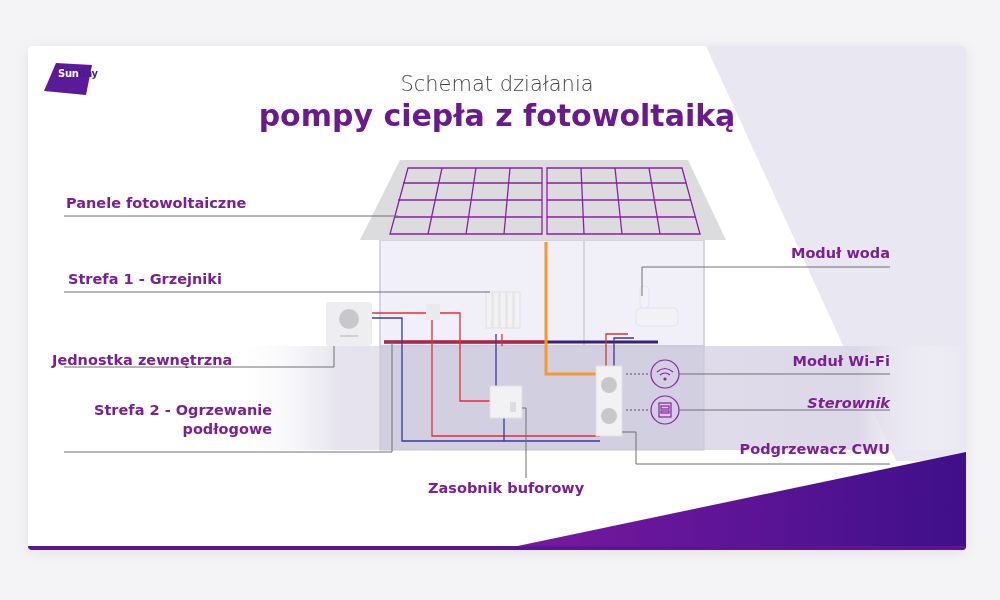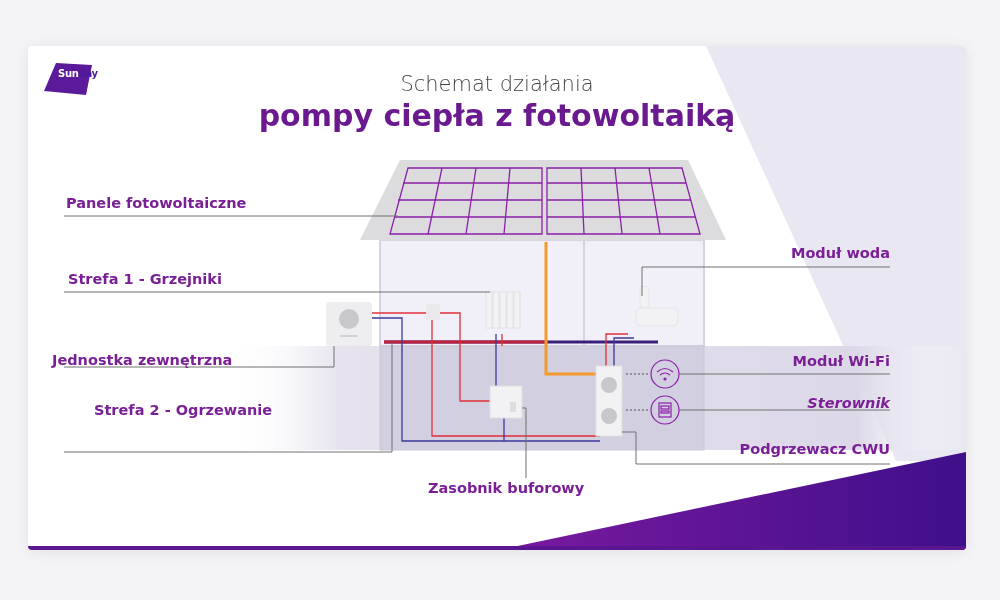--- a/index.html
+++ b/index.html
@@ -146,19 +146,20 @@
   </div>
 
   <div class="title1">Schemat działania</div>
   <div class="title2">pompy ciepła z fotowoltaiką</div>
 
   <div class="lbl" style="left:38px;top:148px;">Panele fotowoltaiczne</div>
   <div class="lbl" style="left:40px;top:224px;">Strefa 1 - Grzejniki</div>
   <div class="lbl" style="left:24px;top:305px;">Jednostka zewnętrzna</div>
   <div class="lbl" style="left:38px;top:355px;margin-left:28px;">
     <div>Strefa 2 - Ogrzewanie</div>
+    <div>podłogowe</div>
   </div>
   <div class="lbl r" style="right:76px;top:198px;">Moduł woda</div>
   <div class="lbl r" style="right:76px;top:306px;text-align:right;">Moduł Wi-Fi</div>
   <div class="lbl r" style="right:76px;top:348px;font-style:italic;">Sterownik</div>
   <div class="lbl r" style="right:76px;top:394px;">Podgrzewacz CWU</div>
   <div class="lbl" style="left:400px;top:433px;">Zasobnik buforowy</div>
 </div>
 
 </body></html>

